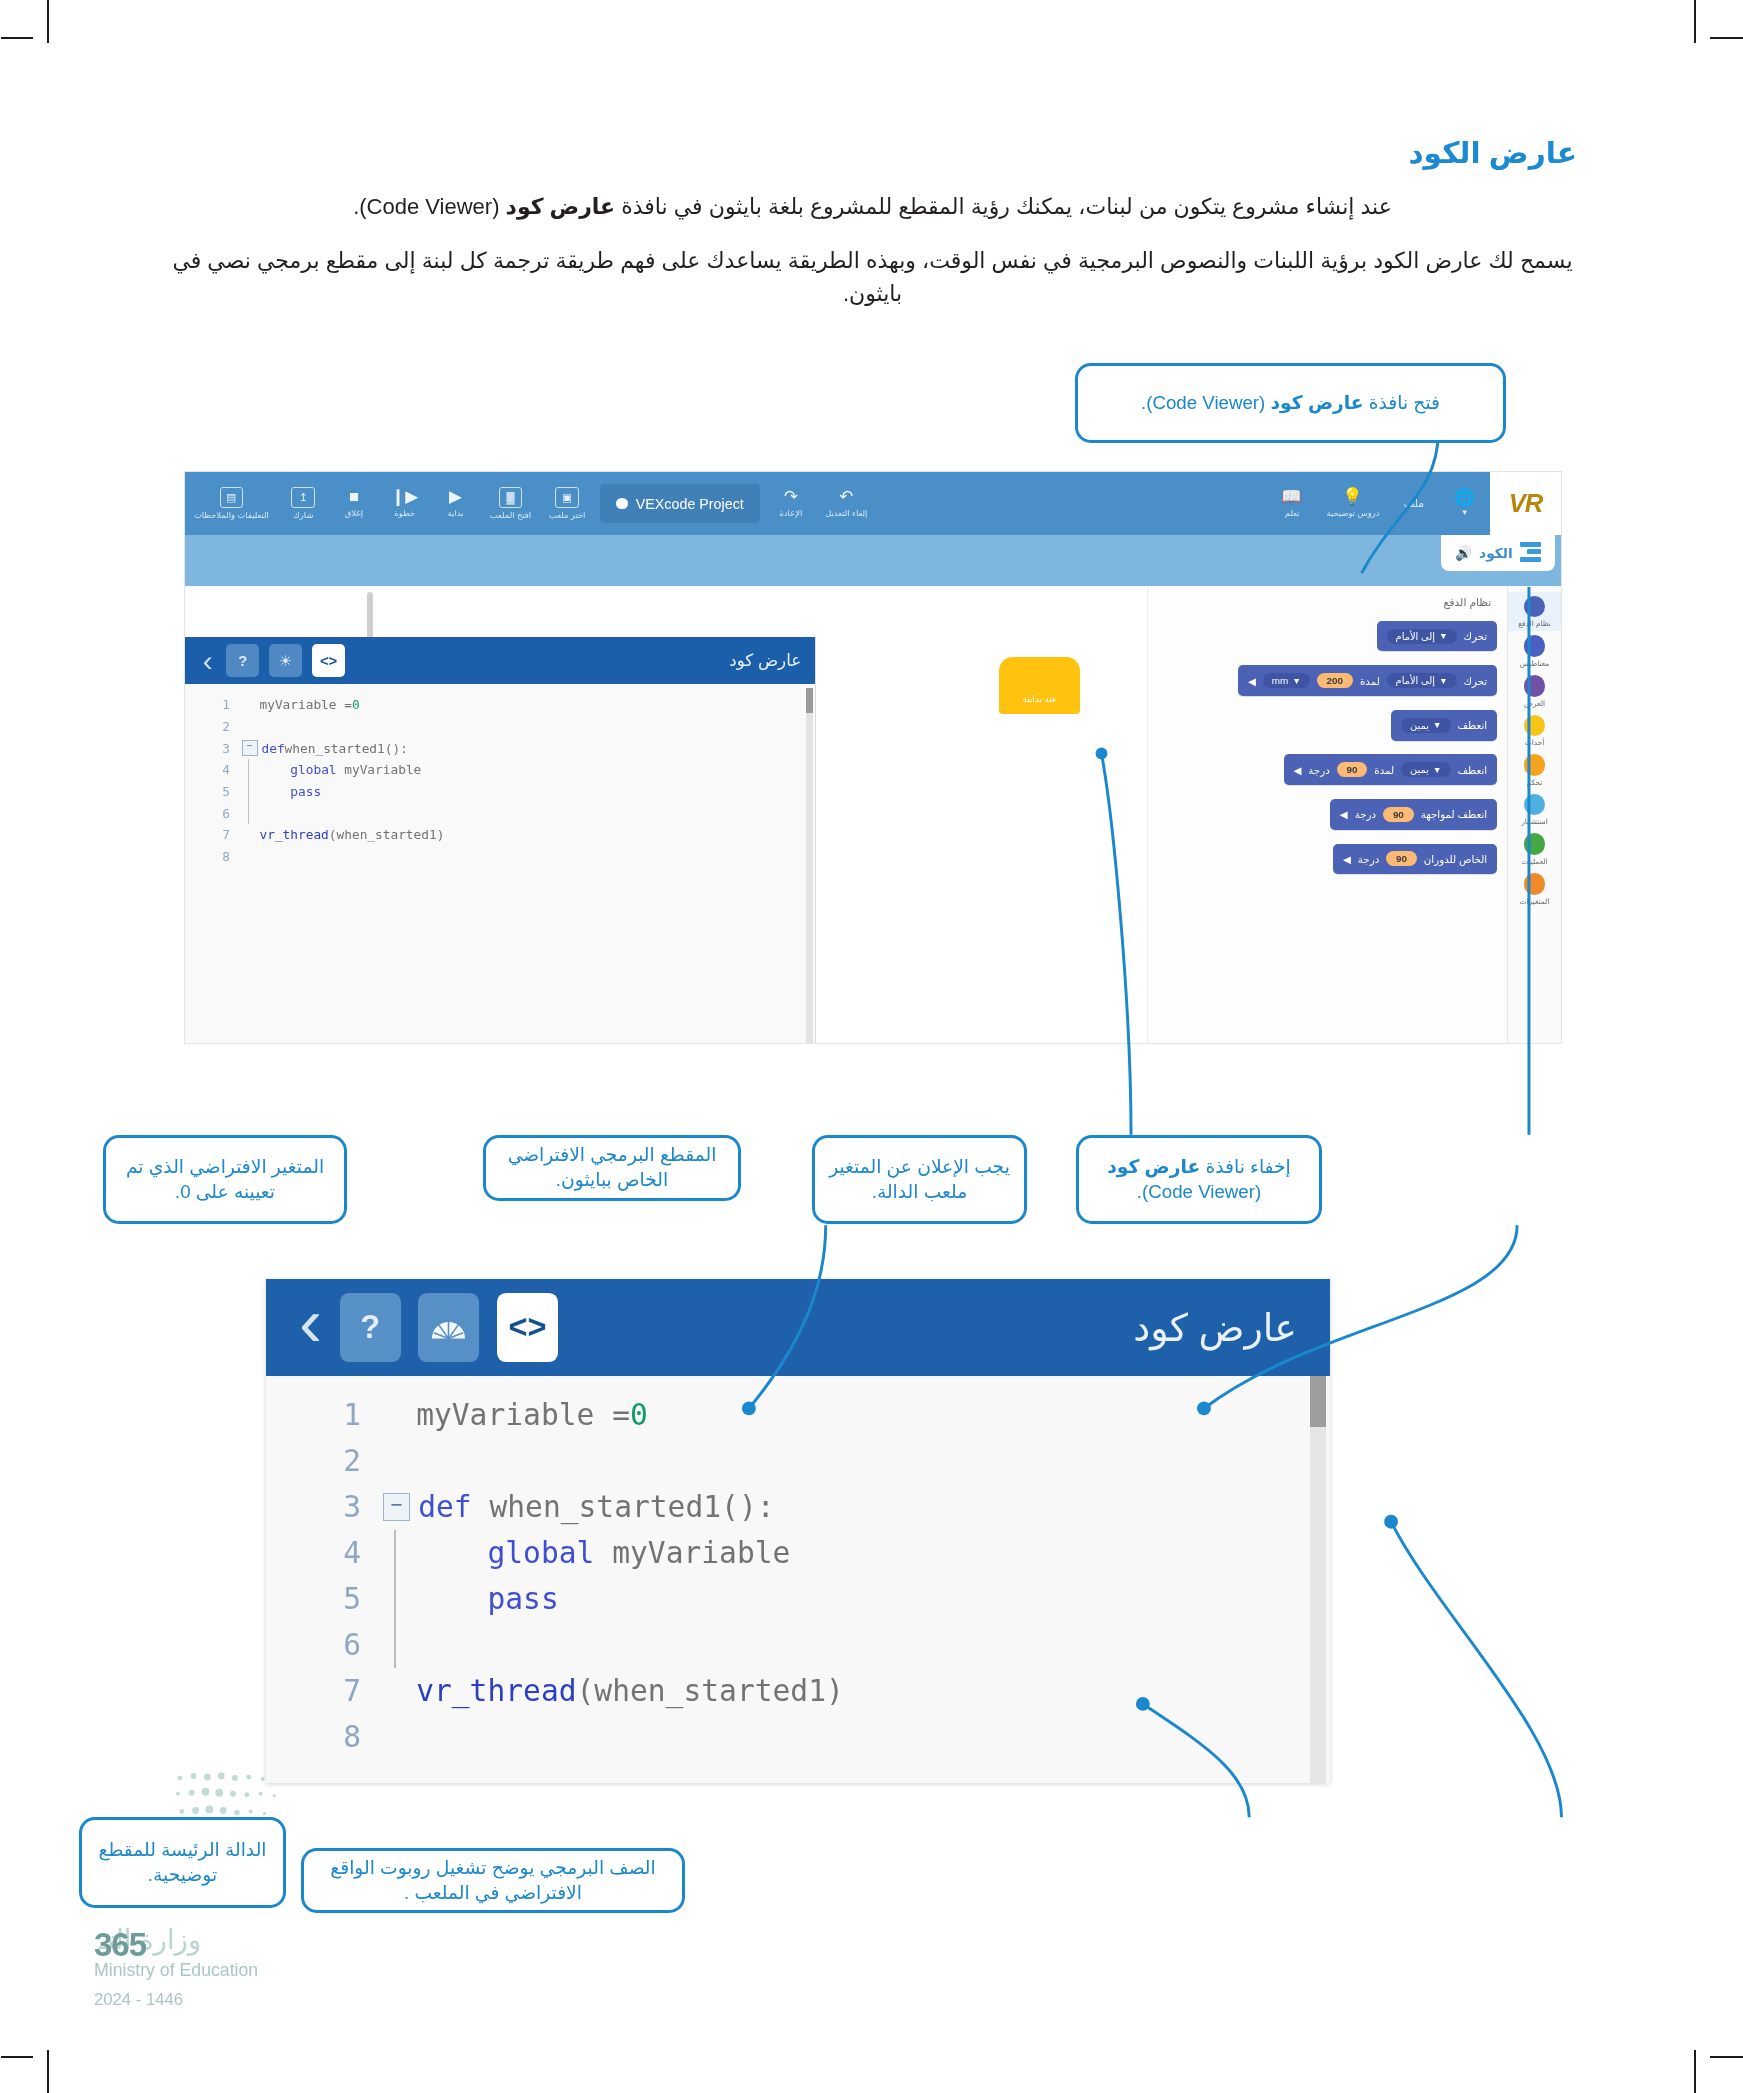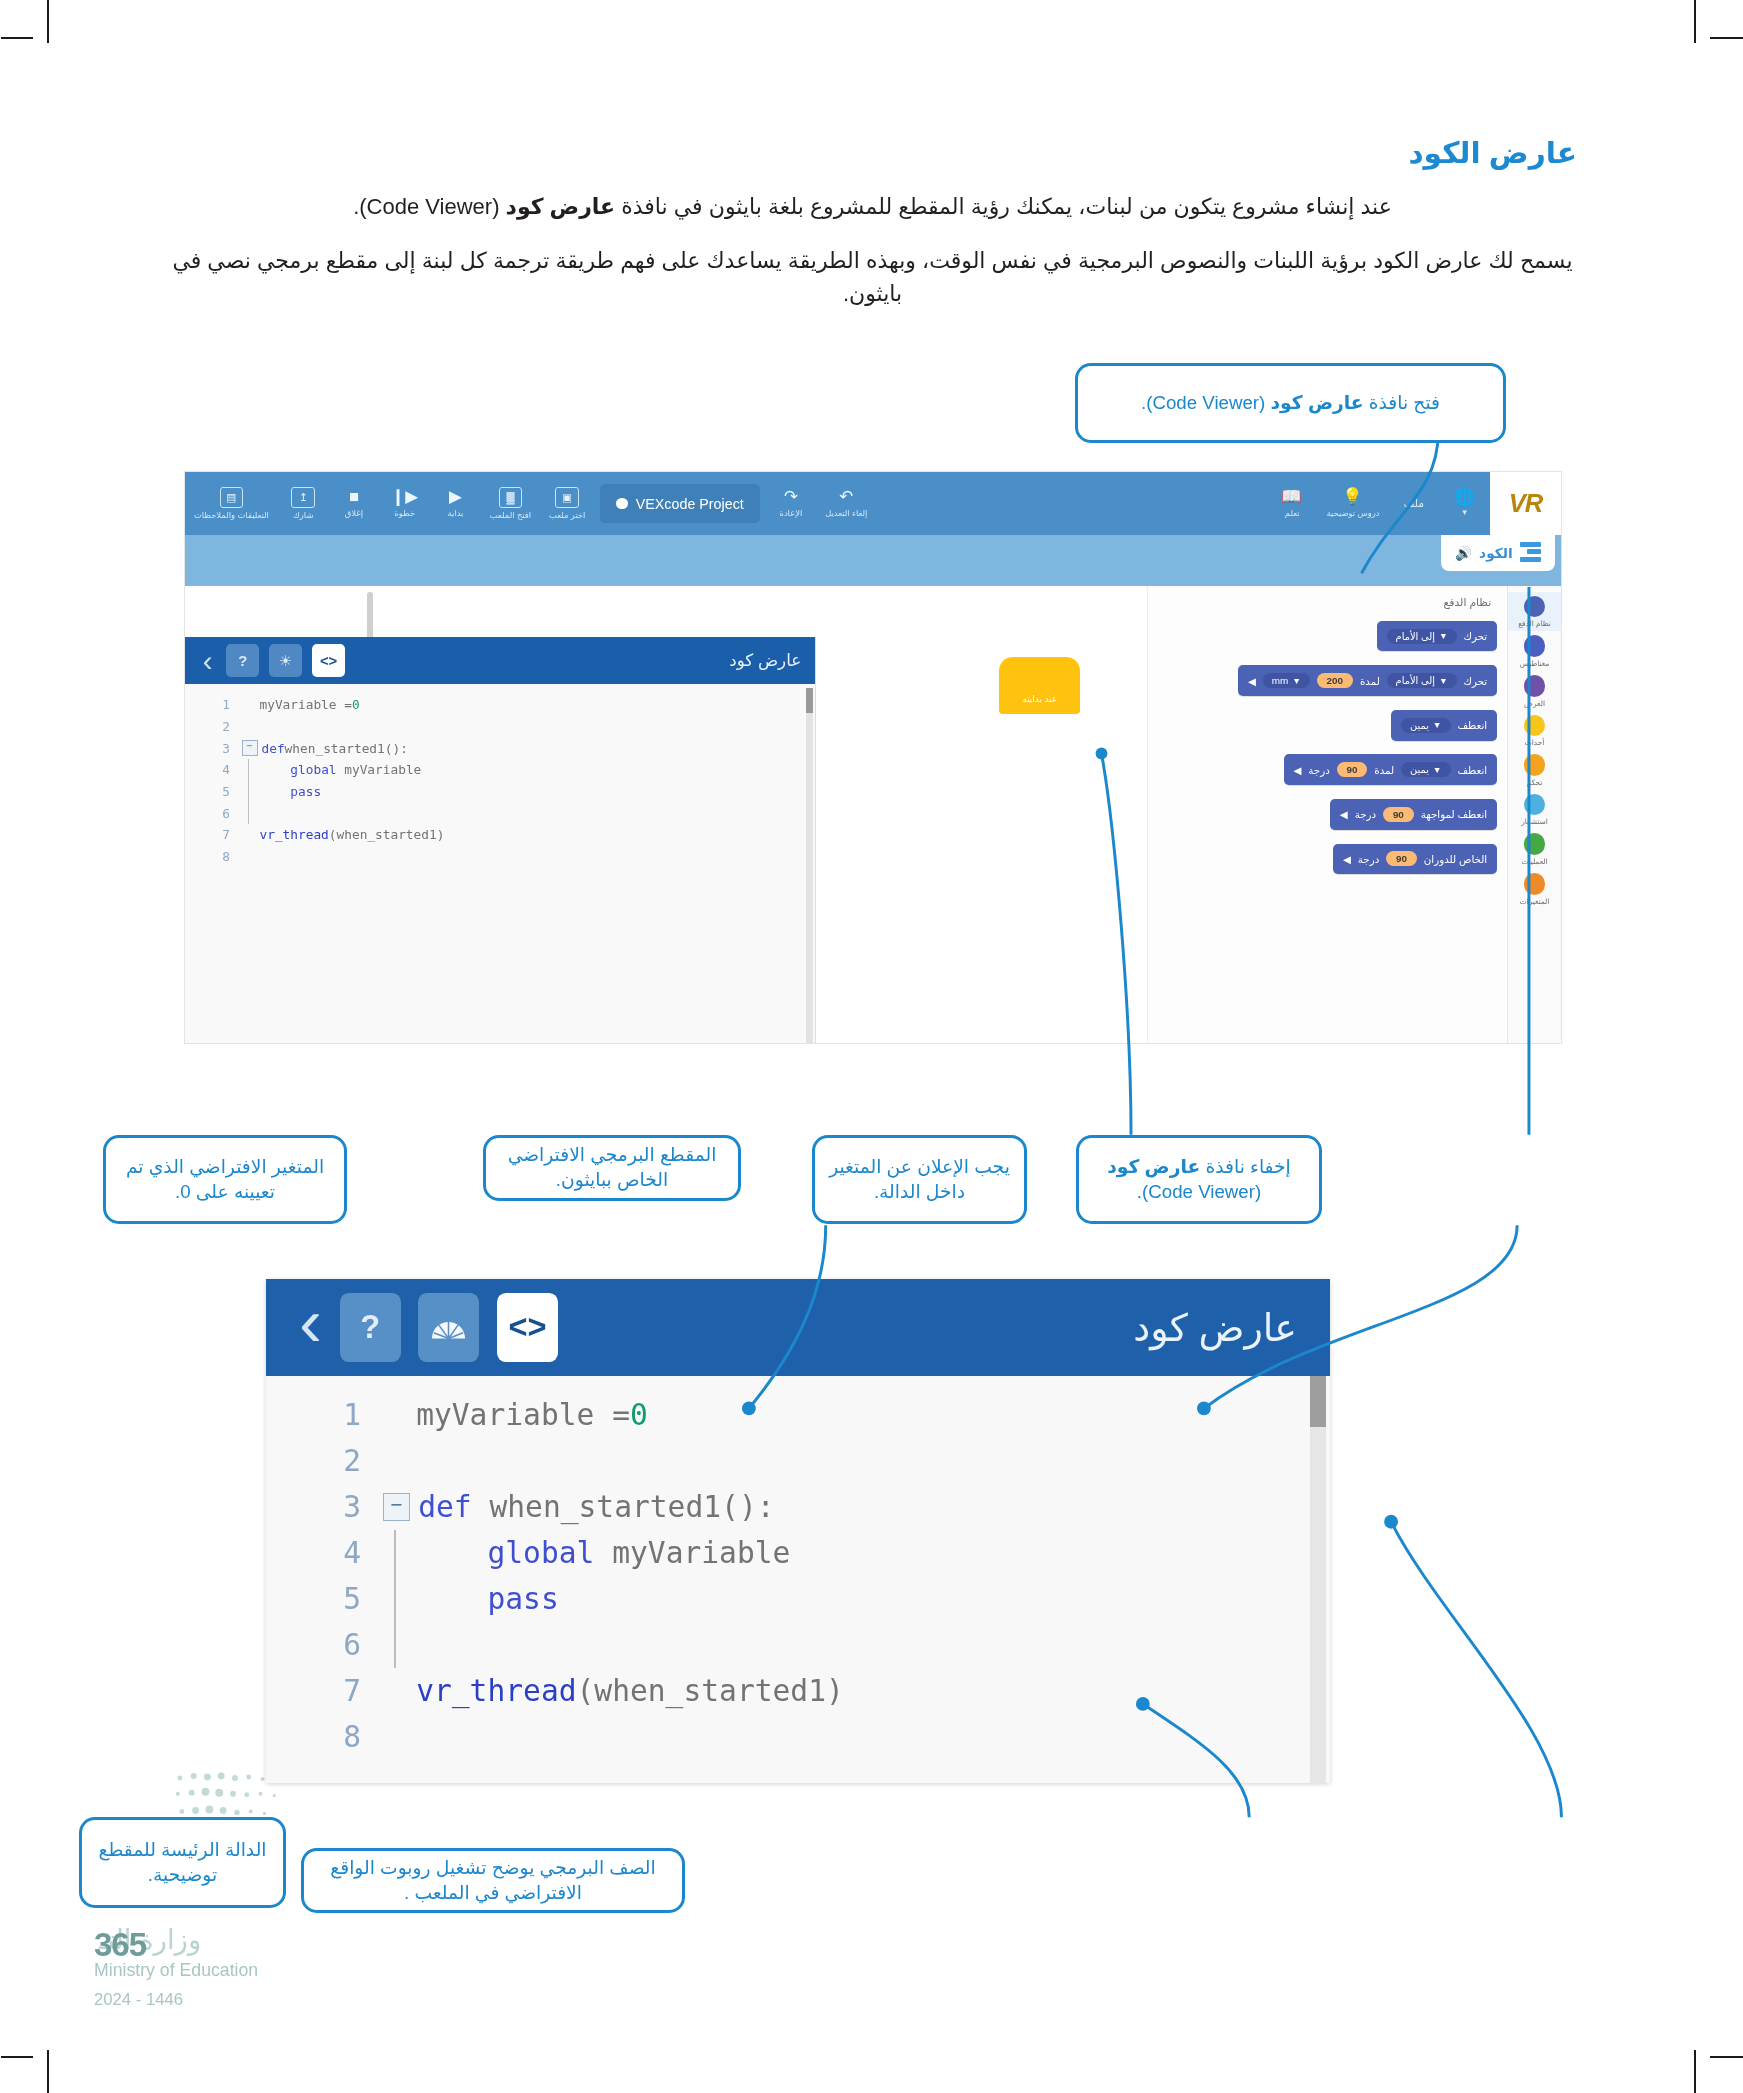--- a/index.html
+++ b/index.html
@@ -692,21 +692,21 @@
             <span class="lno">8</span>
             <span class="fold blank"></span>
           </div>
       </div>
     </div>
   </div>
 </div>
 
 <div class="callout" id="callout-default-var">المتغير الافتراضي الذي تم تعيينه على 0.</div>
 <div class="callout" id="callout-py-snippet">المقطع البرمجي الافتراضي الخاص ببايثون.</div>
-<div class="callout" id="callout-declare">يجب الإعلان عن المتغير داخل الدالة.</div>
+<div class="callout" id="callout-declare">يجب الإعلان عن المتغير ملعب الدالة.</div>
 <div class="callout" id="callout-hide">
   <span><span>إخفاء نافذة </span><b>عارض كود</b><br><span class="ltr">(Code Viewer)</span><span>.</span></span>
 </div>
 
 <div id="cv-big">
   <div class="cvb-header">
     <span class="cvb-title">عارض كود</span>
     <span class="cvb-btn on">&lt;&gt;</span>
     <span class="cvb-btn off">
       <svg width="39" height="29.6" viewBox="0 0 40 30">

